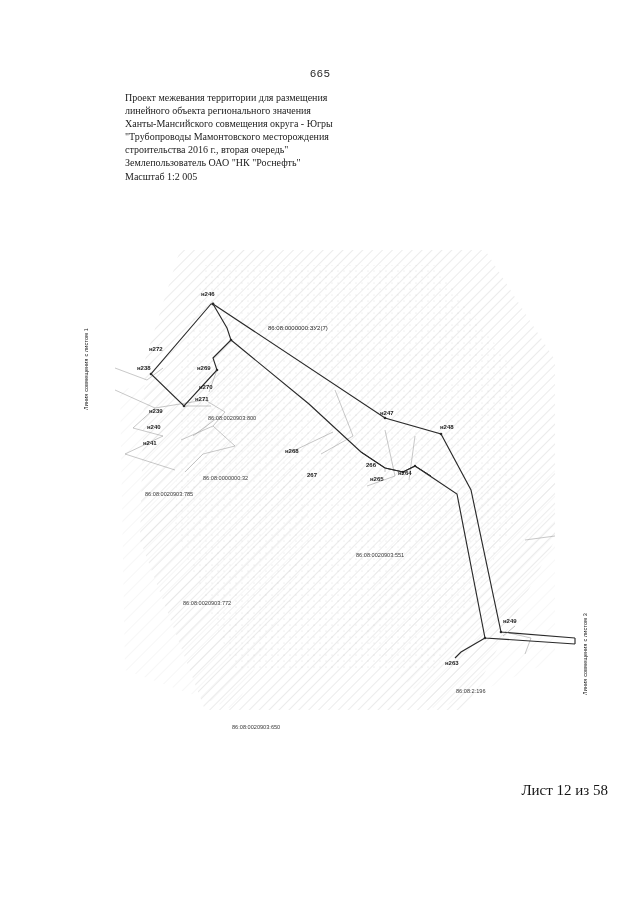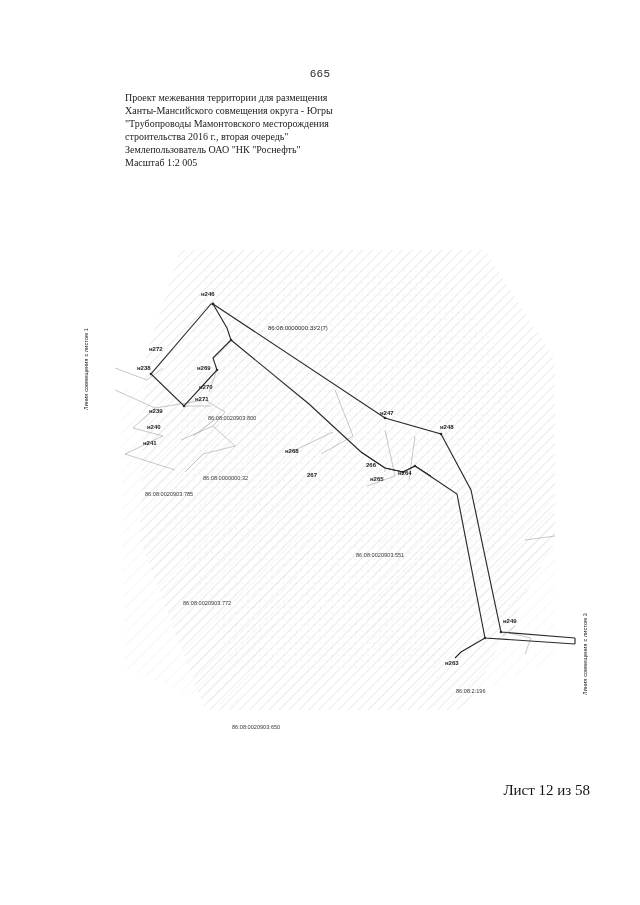--- a/index.html
+++ b/index.html
@@ -21,21 +21,21 @@
   .header-block{
     position:absolute;left:125px;top:91px;width:330px;
     font-size:10px;line-height:13.1px;color:#1b1b1b;
     font-family:"Liberation Serif", serif;
   }
   .header-block div{white-space:nowrap;}
 
   
   .footer{
     position:absolute;left:0;top:782px;width:640px;
-    text-align:right;padding-right:50px;box-sizing:border-box;
+    text-align:right;padding-right:32px;box-sizing:border-box;
     font-size:15px;color:#141414;font-family:"Liberation Serif", serif;
   }
 
   
   .map-wrap{position:absolute;left:85px;top:240px;width:520px;height:500px;}
   .map-svg{position:absolute;left:0;top:0;}
 
   
   .side-label{
     position:absolute;font-size:5.4px;color:#202020;
@@ -65,20 +65,21 @@
 </style>
 </head>
 <body>
 
 <div class="page">
 
   <div class="page-number">665</div>
 
   <div class="header-block">
     <div>Проект межевания территории для размещения</div>
+    <div>линейного объекта регионального значения</div>
     <div>Ханты-Мансийского совмещения округа - Югры</div>
     <div>"Трубопроводы Мамонтовского месторождения</div>
     <div>строительства 2016 г., вторая очередь"</div>
     <div>Землепользователь ОАО "НК "Роснефть"</div>
     <div>Масштаб 1:2 005</div>
   </div>
 
   <div class="map-wrap">
 
     <svg class="map-svg" width="520" height="500" viewBox="0 0 520 500">

